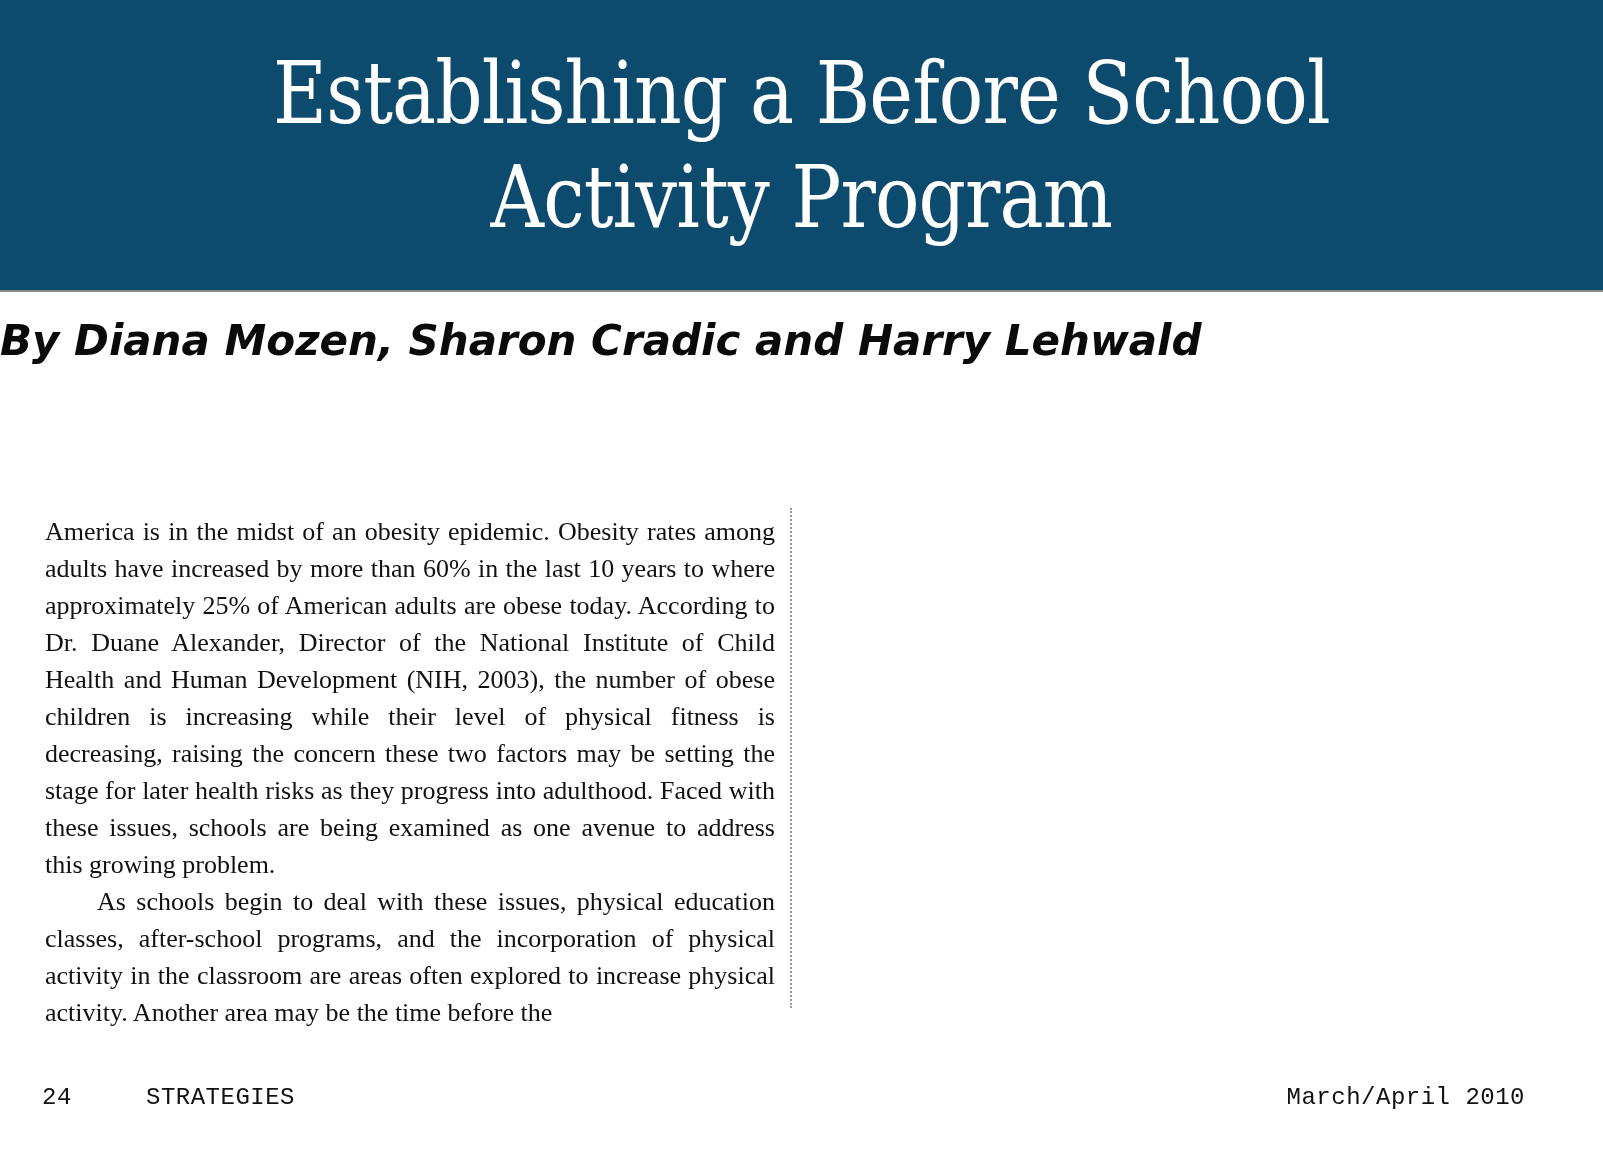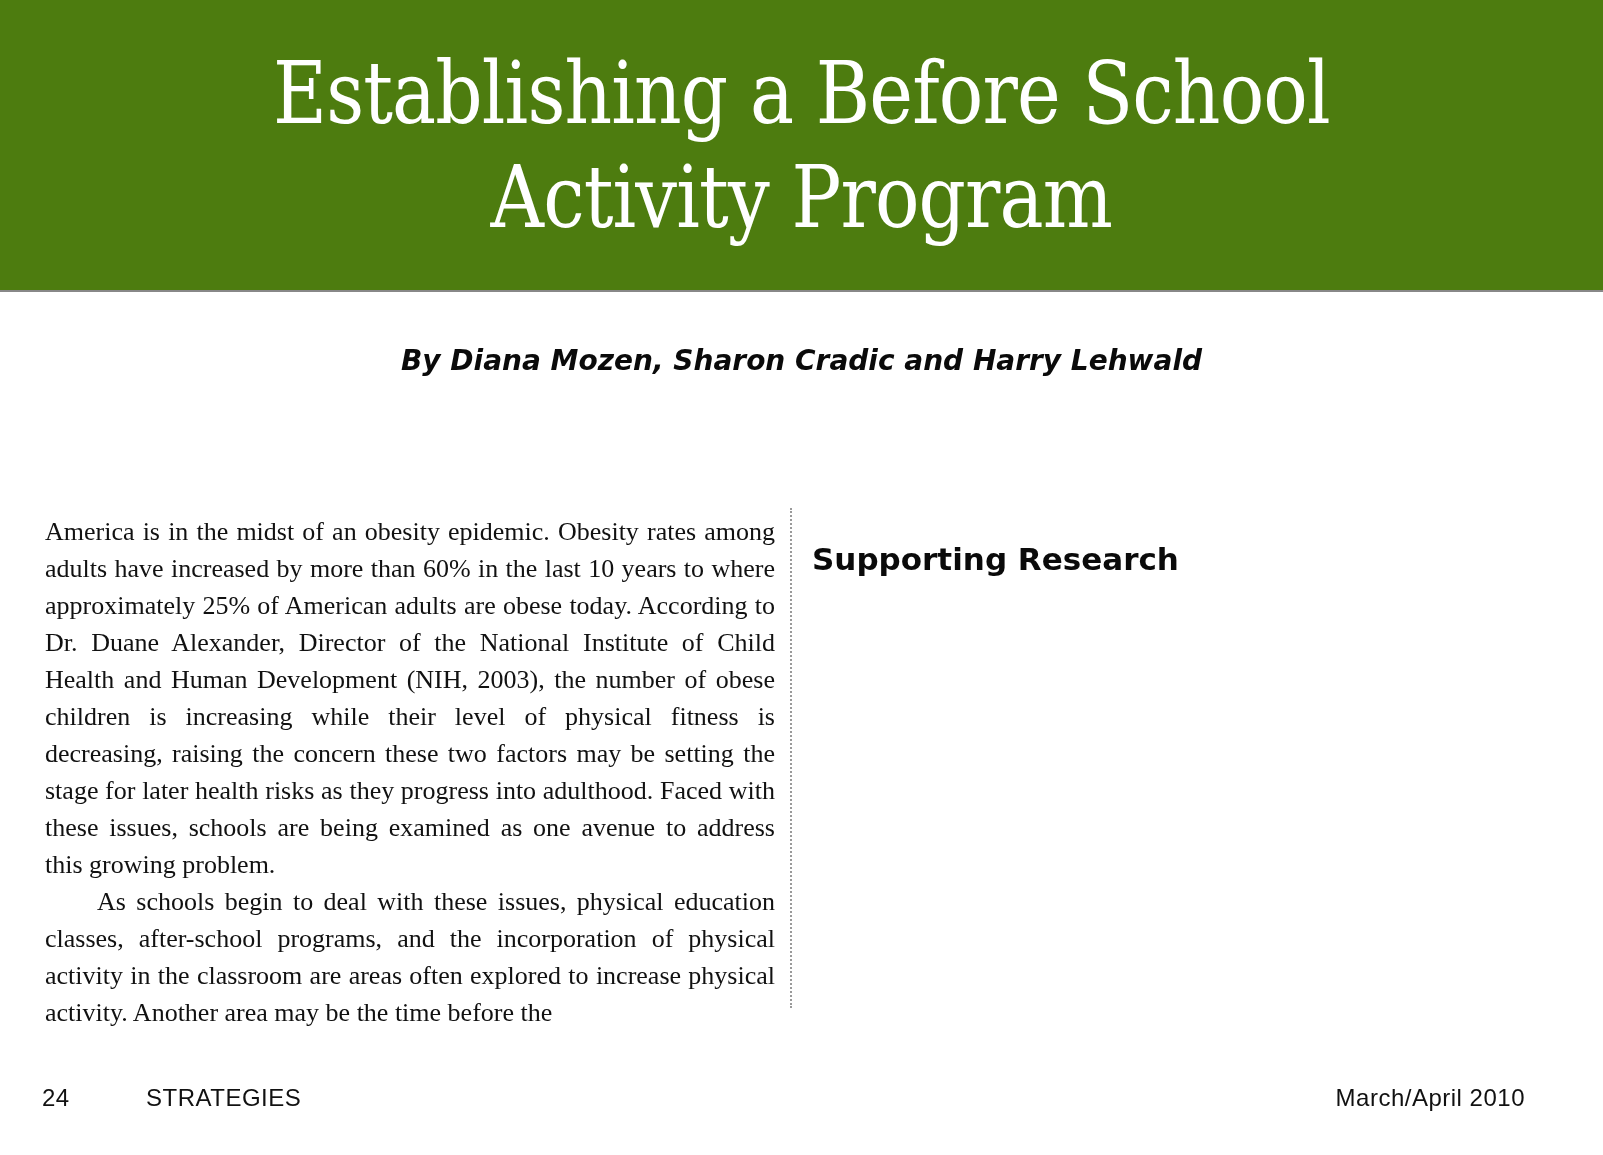--- a/index.html
+++ b/index.html
@@ -1,53 +1,53 @@
 <!DOCTYPE html>
 <html><head>
 <meta charset="utf-8">
 <style>
   html, body { margin: 0; padding: 0; background: #ffffff; }
   body { width: 1603px; height: 1155px; position: relative; overflow: hidden; color: #111; }
   .banner {
     position: absolute; left: 0; top: 0; width: 1603px; height: 290px;
-    background: #4d7c0f;
+    background: #0c4a6e;
     display: flex; flex-direction: column; align-items: center; justify-content: center;
   }
   .banner .title-line {
     font-family: "DejaVu Serif", "Liberation Serif", serif;
     color: #ffffff; font-size: 86px; line-height: 104px; letter-spacing: -1px;
     transform: scaleX(0.86); white-space: nowrap;
   }
   .banner-rule {
     position: absolute; left: 0; top: 290px; width: 1603px; height: 2px; background: #888;
   }
   .byline {
-    position: absolute; left: 0; width: 1603px; top: 344px; text-align: center;
+    position: absolute; left: 0; width: 1603px; top: 316px; text-align: left;
     font-family: "DejaVu Sans", sans-serif; font-weight: bold; font-style: italic;
-    font-size: 28px; letter-spacing: 0px; color: #0a0a0a;
+    font-size: 42px; letter-spacing: 0px; color: #0a0a0a;
   }
   .col {
     position: absolute; top: 493px; width: 730px;
     font-family: "Liberation Serif", serif; font-size: 26px; line-height: 37px;
     text-align: justify; color: #111; margin-top: 20px;
   }
   .col.left { left: 45px; }
   .col.right { left: 812px; width: 716px; }
   .col p { margin: 0; }
   .col p.indent { text-indent: 52px; }
   .col-divider {
     position: absolute; left: 790px; top: 508px; width: 0; height: 500px;
     border-left: 2px dotted #9a9a9a;
   }
   .section-heading {
     font-family: "DejaVu Sans", sans-serif; font-weight: bold; font-size: 31px;
     line-height: 40px; margin: 26px 0 0 0; color: #0a0a0a; text-align: left;
   }
   .footer {
-    position: absolute; top: 1084px; font-family: Liberation Sans, sans-serif;
+    position: absolute; top: 1084px; font-family: Liberation Mono, monospace;
     font-size: 24px; color: #111; letter-spacing: 0.5px;
   }
   .footer.page-num { left: 42px; }
   .footer.mag { left: 146px; }
   .footer.date { right: 78px; }
 </style>
 </head>
 <body>
 
 <div class="banner">
@@ -59,18 +59,17 @@
 <div class="byline">By Diana Mozen, Sharon Cradic and Harry Lehwald</div>
 
 <div class="col left">
   <p>America is in the midst of an obesity epidemic. Obesity rates among adults have increased by more than 60% in the last 10 years to where approximately 25% of American adults are obese today. According to Dr. Duane Alexander, Director of the National Institute of Child Health and Human Development (NIH, 2003), the number of obese children is increasing while their level of physical fitness is decreasing, raising the concern these two factors may be setting the stage for later health risks as they progress into adulthood. Faced with these issues, schools are being examined as one avenue to address this growing problem.</p>
   <p class="indent">As schools begin to deal with these issues, physical education classes, after-school programs, and the incorporation of physical activity in the classroom are areas often explored to increase physical activity. Another area may be the time before the</p>
 </div>
 
 <div class="col-divider"></div>
 
 <div class="col right">
-  <h2 class="section-heading">Supporting Research</h2>
 </div>
 
 <div class="footer page-num">24</div>
 <div class="footer mag">STRATEGIES</div>
 <div class="footer date">March/April 2010</div>
 
 </body></html>

